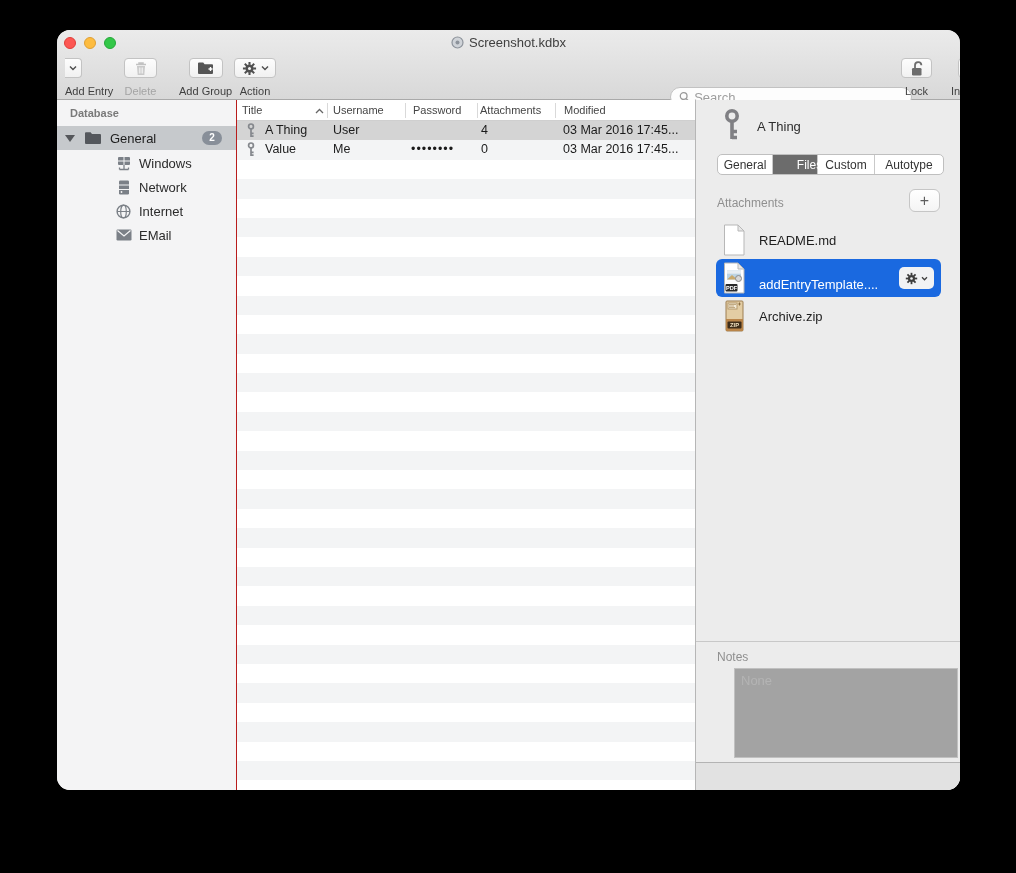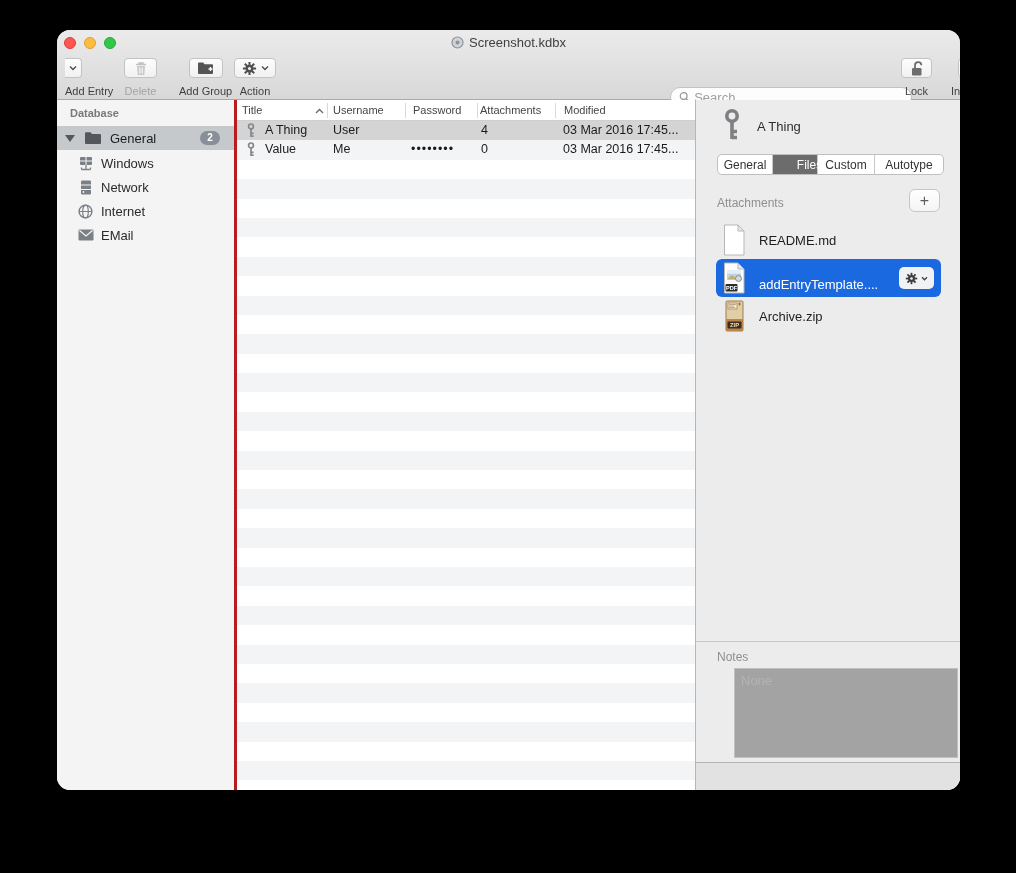--- a/index.html
+++ b/index.html
@@ -25,27 +25,27 @@
   .seg-btn .part.arrow { border-radius:0 4px 4px 0; width:17px; border-left:none; }
   .search-wrap { position:absolute; left:613px; top:57px; width:242px; text-align:center; }
   .search-field { width:242px; height:20px; border:1px solid #c2c2c2; border-radius:10px; background:#fdfdfd; display:flex; align-items:center; padding:0 8px; }
   .search-field input { border:none; outline:none; background:transparent; font-size:13px; width:100%; margin-left:4px; color:#333; font-family:inherit; }
   .search-field input::placeholder { color:#9e9e9e; }
 
   
   .main { position:absolute; left:0; top:70px; width:903px; height:690px; display:flex; }
 
   
-  .sidebar { width:180px; background:#f4f4f5; border-right:3px solid #b91c1c; position:relative; flex:none; }
+  .sidebar { width:180px; background:#f4f4f5; border-right:1px solid #b91c1c; position:relative; flex:none; }
   .sb-header { position:absolute; top:7px; left:13px; font-size:11px; font-weight:bold; color:#797979; }
   .sb-group { position:absolute; top:26px; left:0; width:100%; height:24px; background:#c6c9cc; display:flex; align-items:center; }
   .disclosure { width:0; height:0; border-left:5px solid transparent; border-right:5px solid transparent; border-top:7px solid #55575b; margin-left:8px; }
   .sb-group .g-label { font-size:13px; color:#1d1d1d; margin-left:8px; flex:1; }
   .badge { width:20px; height:14px; border-radius:7px; background:#888f99; color:#fff; font-size:10px; font-weight:bold; line-height:14px; text-align:center; margin-right:14px; }
-  .sb-item { position:absolute; left:0; width:100%; height:24px; display:flex; align-items:center; padding-left:20px; }
+  .sb-item { position:absolute; left:0; width:100%; height:24px; display:flex; align-items:center; padding-left:58px; }
   .sb-item .icon { width:17px; display:flex; justify-content:center; }
   .sb-item .s-label { font-size:13px; color:#2b2b2b; margin-left:7px; }
 
   
   .table-area { flex:1; background:#fff; position:relative; overflow:hidden; }
   .thead { position:relative; height:21px; background:#fff; border-bottom:1px solid #cfcfcf; font-size:11px; color:#454545; }
   .thead span { position:absolute; top:4px; }
   .col-div { position:absolute; top:3px; height:15px; width:1px; background:#d9d9d9; }
   .tbody { position:relative; }
   .trow { position:relative; height:19.4px; font-size:12.5px; color:#1b1b1b; background:#fff; }

